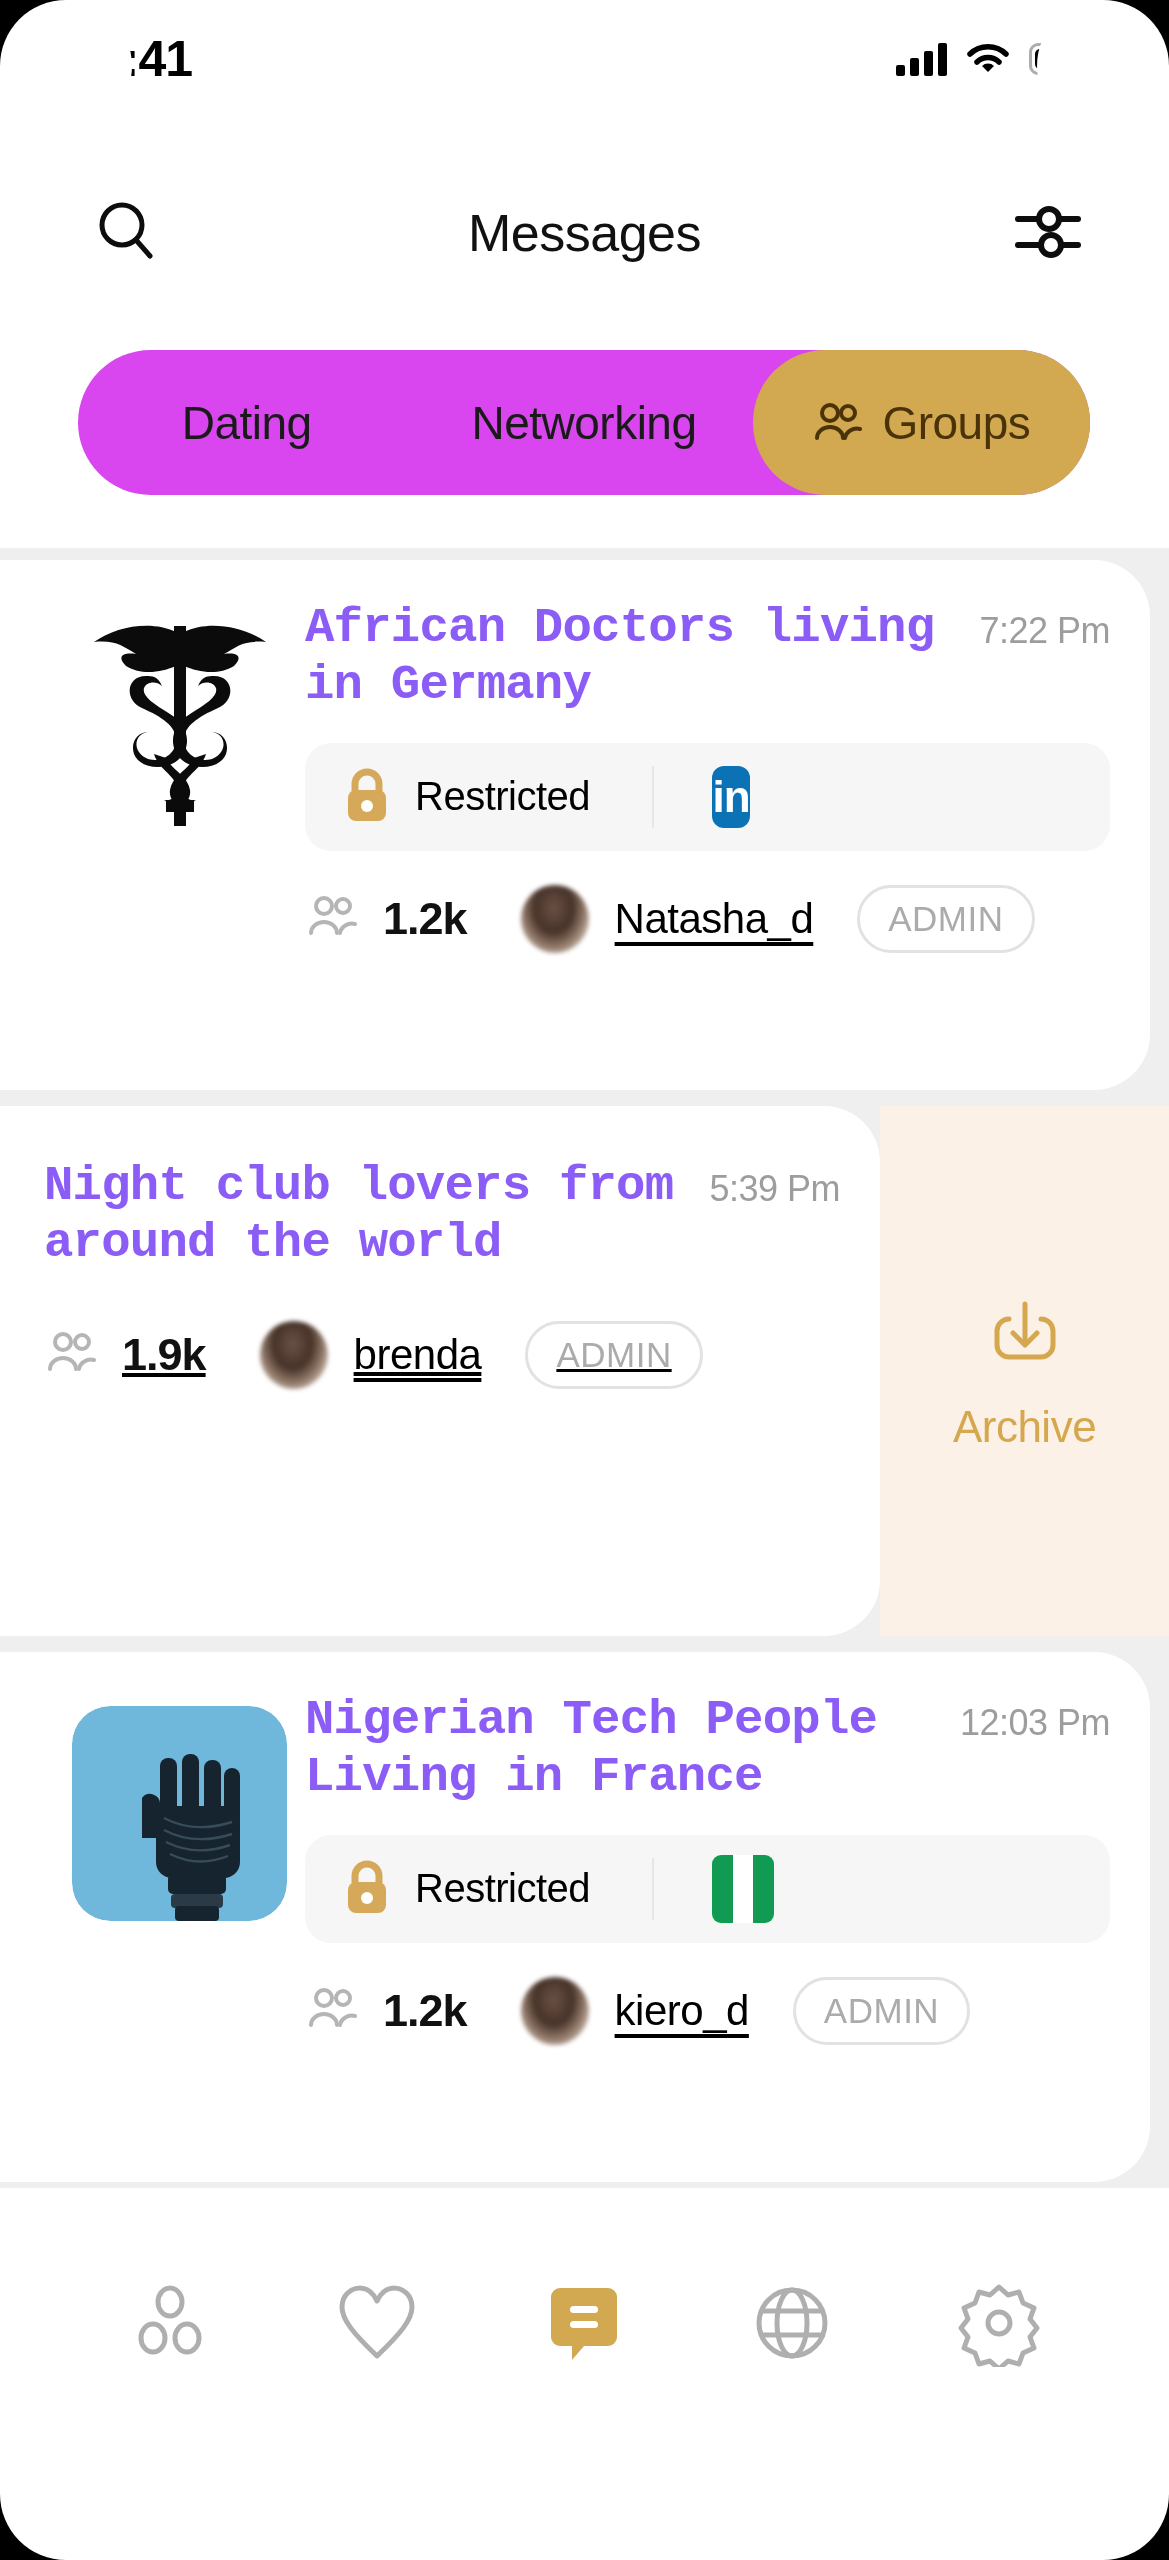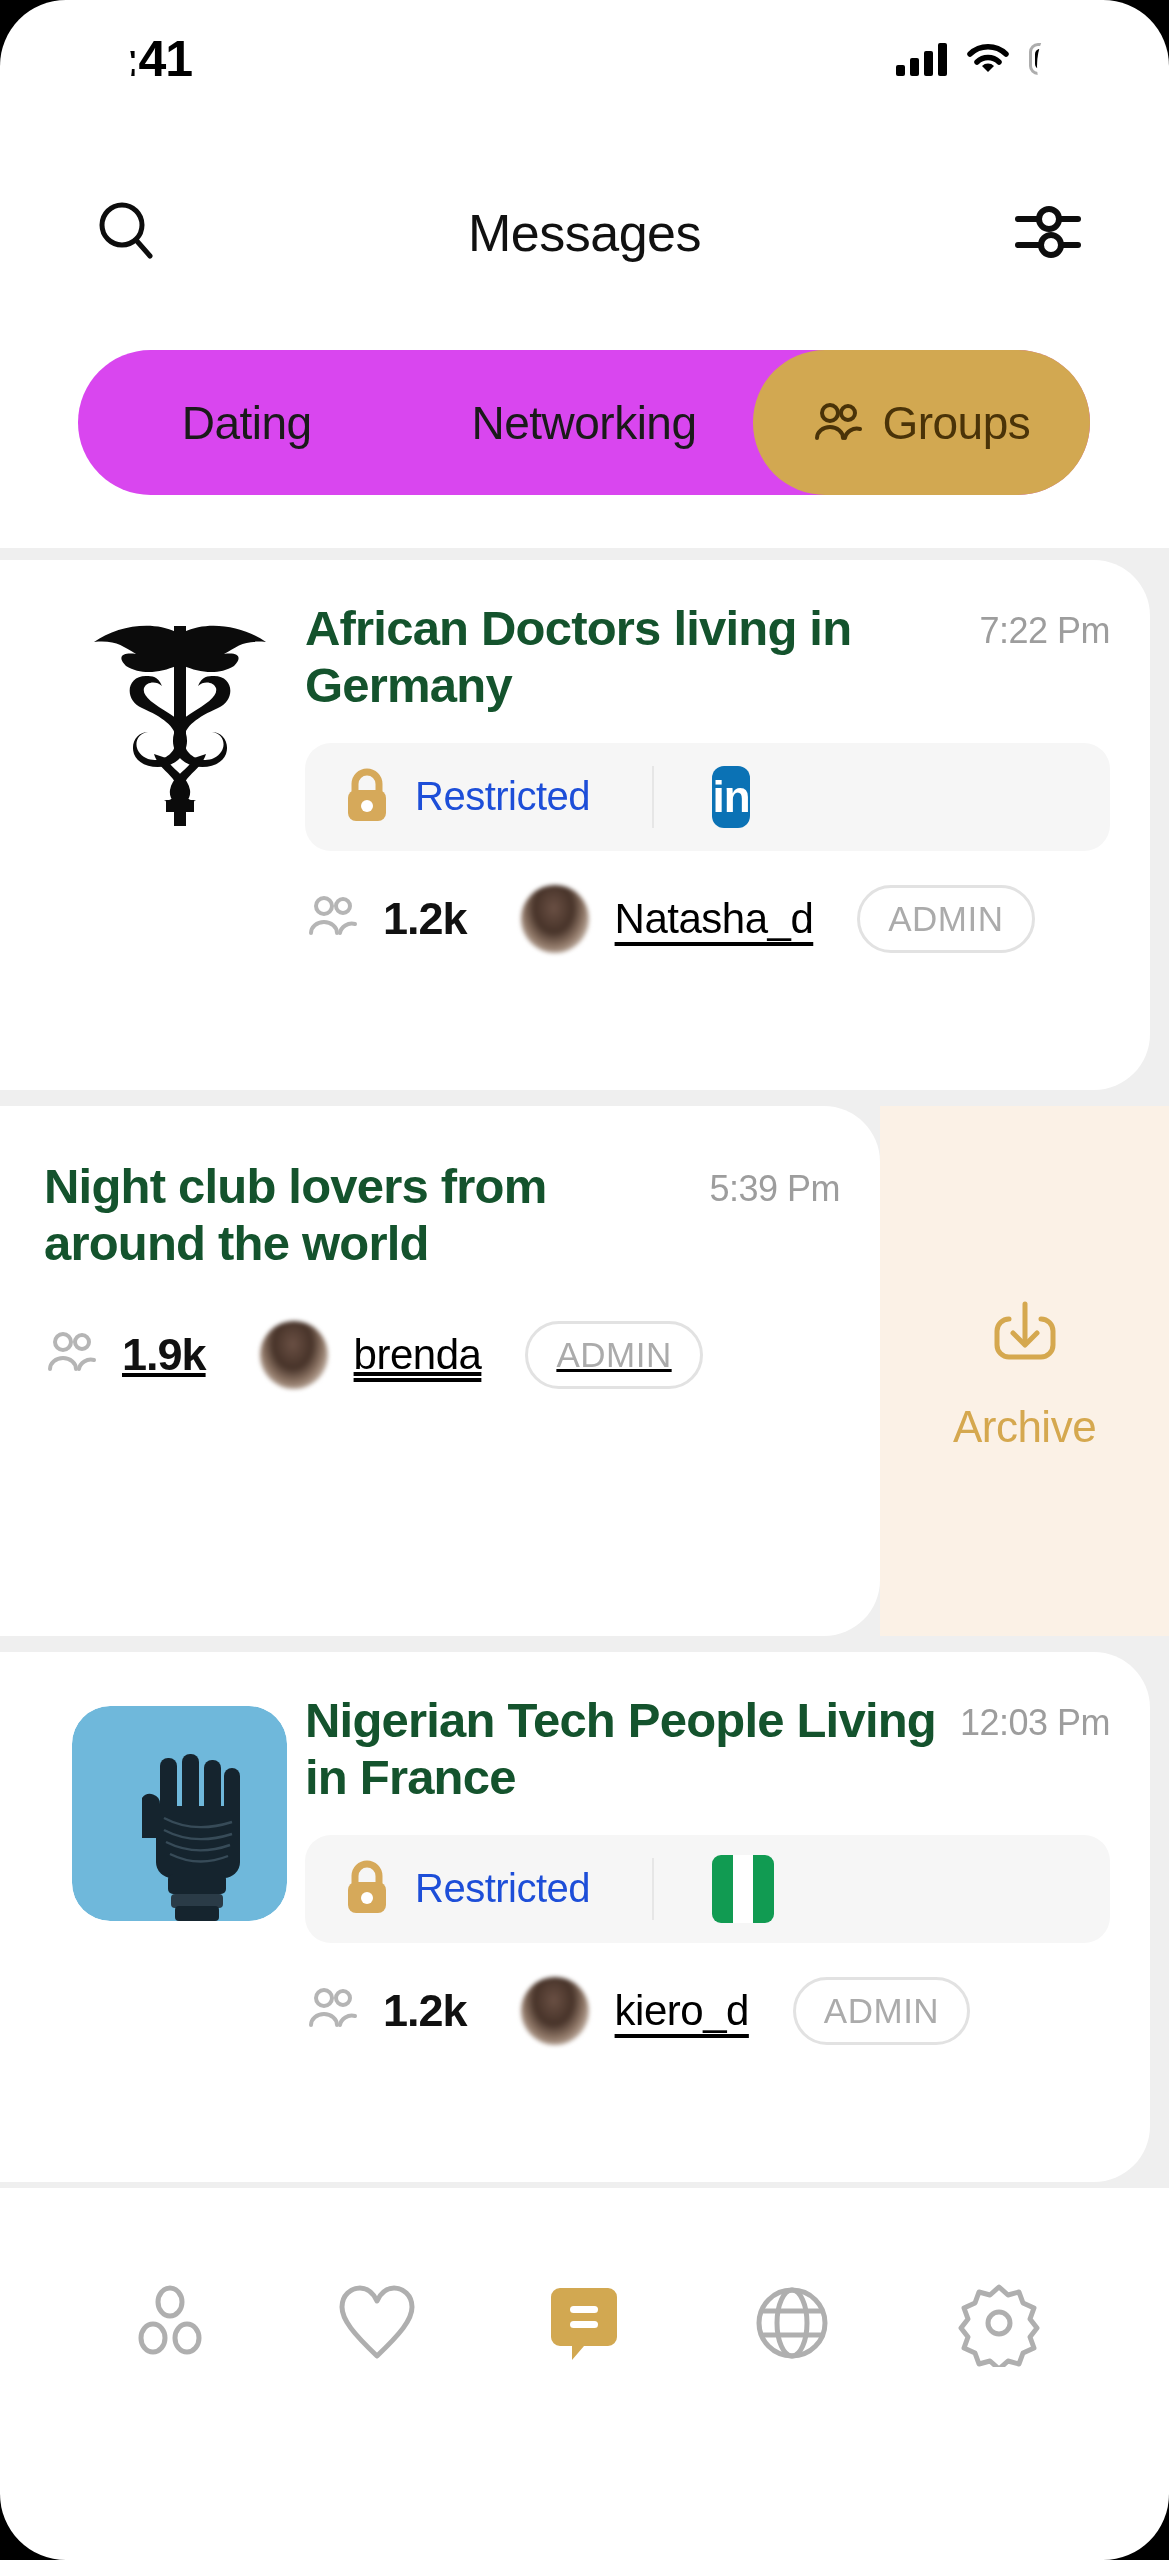--- a/index.html
+++ b/index.html
@@ -92,31 +92,31 @@
   .grp-avatar {
     width:215px; height:215px; flex:0 0 215px; margin-top:14px;
     display:flex; align-items:center; justify-content:center; overflow:hidden;
   }
   .grp-avatar.rounded { border-radius:38px; }
   .card-body { flex:1; min-width:0; padding-left:18px; }
   .card.c2 .card-body { padding-left:0; }
 
   .title-row { display:flex; align-items:flex-start; gap:22px; }
   .grp-title {
-    font-size:49px; font-weight:700; color:#14532d; line-height:1.17;
-    letter-spacing:-0.8px; flex:1;
+    font-size:49px; font-weight:700; color:#8b5cf6; line-height:1.17;
+    letter-spacing:-0.8px; flex:1;font-family:Liberation Mono, monospace;
   }
   .grp-time { font-size:36px; color:#9d9d9d; white-space:nowrap; padding-top:10px; letter-spacing:-0.5px; }
 
   .meta-pill {
     margin-top:28px; height:108px; background:#F6F6F6; border-radius:26px;
     display:flex; align-items:center; padding:0 36px;
   }
   .meta-left { display:flex; align-items:center; gap:22px; }
-  .meta-text { font-size:40px; color:#1d4ed8; letter-spacing:-0.5px; }
+  .meta-text { font-size:40px; color:#000000; letter-spacing:-0.5px; }
   .meta-div { width:2px; height:62px; background:#E6E6E6; margin:0 58px 0 62px; }
   .meta-right { display:flex; align-items:center; }
 
   .members-row { display:flex; align-items:center; gap:22px; margin-top:34px; }
   .card.c2 .members-row { margin-top:48px;text-decoration:underline; }
   .mem-count { font-size:45px; font-weight:600; color:#111; letter-spacing:-1px; }
   .mem-avatar {
     width:68px; height:68px; border-radius:50%; margin-left:32px;
     background:radial-gradient(ellipse at 48% 34%, #6a5044 0%, #473329 38%, #8d7565 60%, #cfc0b4 80%, #efe7e0 100%);
     filter:blur(2.2px); flex:0 0 68px;

